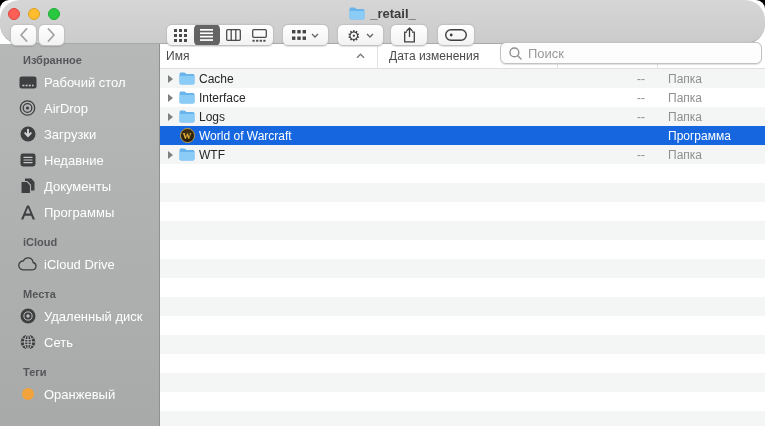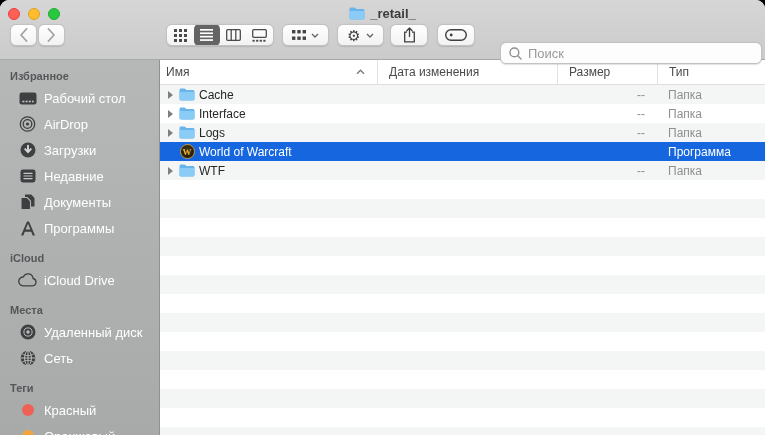--- a/index.html
+++ b/index.html
@@ -1,20 +1,20 @@
 <!DOCTYPE html>
 <html><head>
 <meta charset="utf-8">
 <style>
   * { margin:0; padding:0; box-sizing:border-box; }
   html,body { width:765px; height:435px; font-family:"Liberation Sans","DejaVu Sans",sans-serif; background:#000; }
   .window { position:relative; width:765px; height:435px; border-radius:9px 9px 0 0; overflow:hidden; background:#fff; }
 
   
-  .titlebar { position:relative; height:60px; background:linear-gradient(#d6d6d6,#cbcbcb); border-bottom:1px solid #a9a9a9; }
+  .titlebar { position:relative; height:44px; background:linear-gradient(#d6d6d6,#cbcbcb); border-bottom:1px solid #a9a9a9;border-radius:20px; }
   .traffic { position:absolute; left:8px; top:8px; display:flex; gap:8px; }
   .light { width:12px; height:12px; border-radius:50%; display:inline-block; }
   .light.red    { background:#fe5f57; border:1px solid #e0443c; }
   .light.yellow { background:#febc2e; border:1px solid #dea123; }
   .light.green  { background:#28c840; border:1px solid #1dad32; }
   .window-title { position:absolute; left:0; right:0; top:5px; display:flex; justify-content:center; align-items:center; gap:5px;
                   font-size:13px; font-weight:700; color:#3d3d3d; }
   .tbtn { position:absolute; top:24px; height:22px; background:linear-gradient(#ffffff,#f2f2f2); border:1px solid #c2c2c2;
           border-radius:6px; box-shadow:0 .5px 1px rgba(0,0,0,.12); display:flex; align-items:center; justify-content:center; color:#454545; }
   .nav-back { left:10px; width:27px; } .nav-fwd { left:38px; width:27px; }
@@ -30,21 +30,21 @@
   .searchbox input { border:none; outline:none; background:transparent; font-size:13px; color:#333; width:210px;
                      font-family:"Liberation Sans","DejaVu Sans",sans-serif; }
   .searchbox input::placeholder { color:#9a9a9a; }
 
   
   .content { display:flex; height:382px; }
 
   
   .sidebar { width:160px; height:100%; background:linear-gradient(#b6b8b8,#a8aaaa); border-right:1px solid #8f9191;
              padding-top:7px; overflow:hidden; flex:none; }
-  .side-section-label { height:18px; line-height:18px; padding-left:10px; font-size:11px; font-weight:700; color:#545658; }
+  .side-section-label { height:18px; line-height:18px; padding-left:23px; font-size:11px; font-weight:700; color:#545658; }
   .side-section { margin-bottom:8px; }
   .side-item { height:26px; display:flex; align-items:center; padding-left:18px; gap:7px; font-size:13px; color:#ffffff; }
   .side-ico { width:19px; height:17px; display:flex; align-items:center; justify-content:center; color:#3d3f40; flex:none; }
   .tag-dot { width:12px; height:12px; border-radius:50%; }
 
   
   .list { flex:1; display:flex; flex-direction:column; background:#fff; min-width:0; }
   .list-header { height:25px; display:grid; grid-template-columns:217px 180px 100px 1fr; align-items:center;
                  font-size:12px; color:#4a4a4a; border-bottom:1px solid #e0e0e0; background:#fff; }
   .hcell { height:100%; display:flex; align-items:center; }
@@ -288,26 +288,20 @@
                 <path d="M2.2 3.8c3.2 2.4 8.4 2.4 11.6 0M2.2 12.2c3.2-2.4 8.4-2.4 11.6 0" fill="none" stroke="#bdbfbf" stroke-width="1"></path>
               </svg>
             </span>
             <span>Сеть</span>
           </div>
         </div>
         <div class="side-section">
           <div class="side-section-label">Теги</div>
           <div class="side-item">
             <span class="side-ico">
-              <span class="tag-dot" style="background: rgb(238, 97, 86);"></span>
-            </span>
-            <span>Красный</span>
-          </div>
-          <div class="side-item">
-            <span class="side-ico">
               <span class="tag-dot" style="background: rgb(242, 163, 60);"></span>
             </span>
             <span>Оранжевый</span>
           </div>
         </div>
       </aside>
 
     <main class="list">
       <div class="list-header">
         <div class="hcell name">

